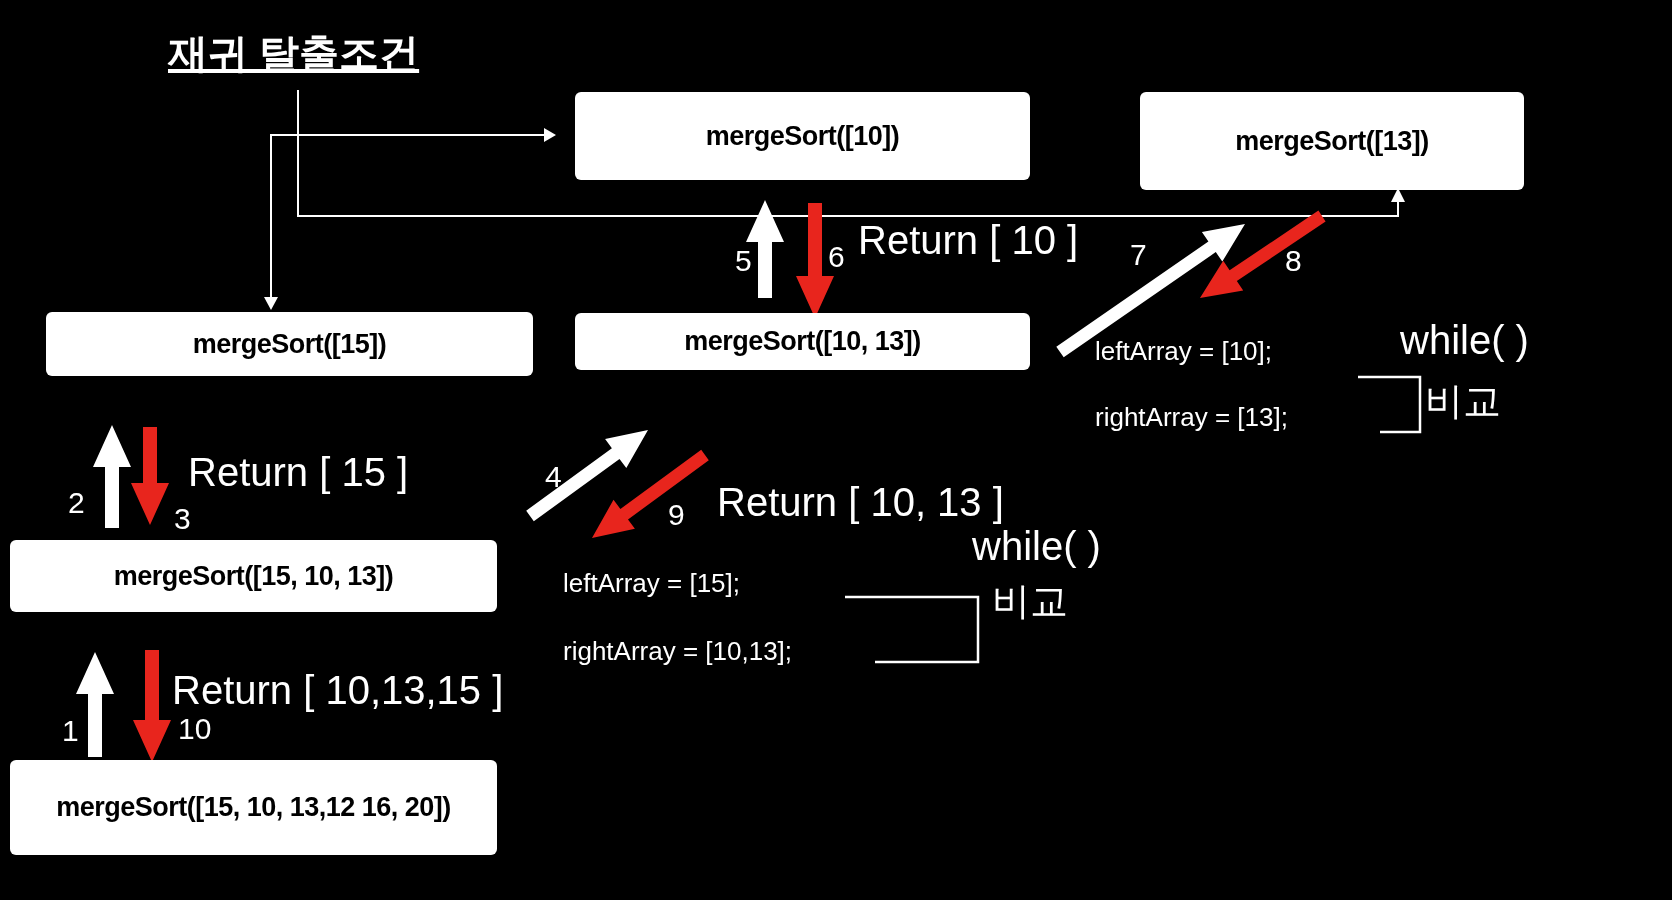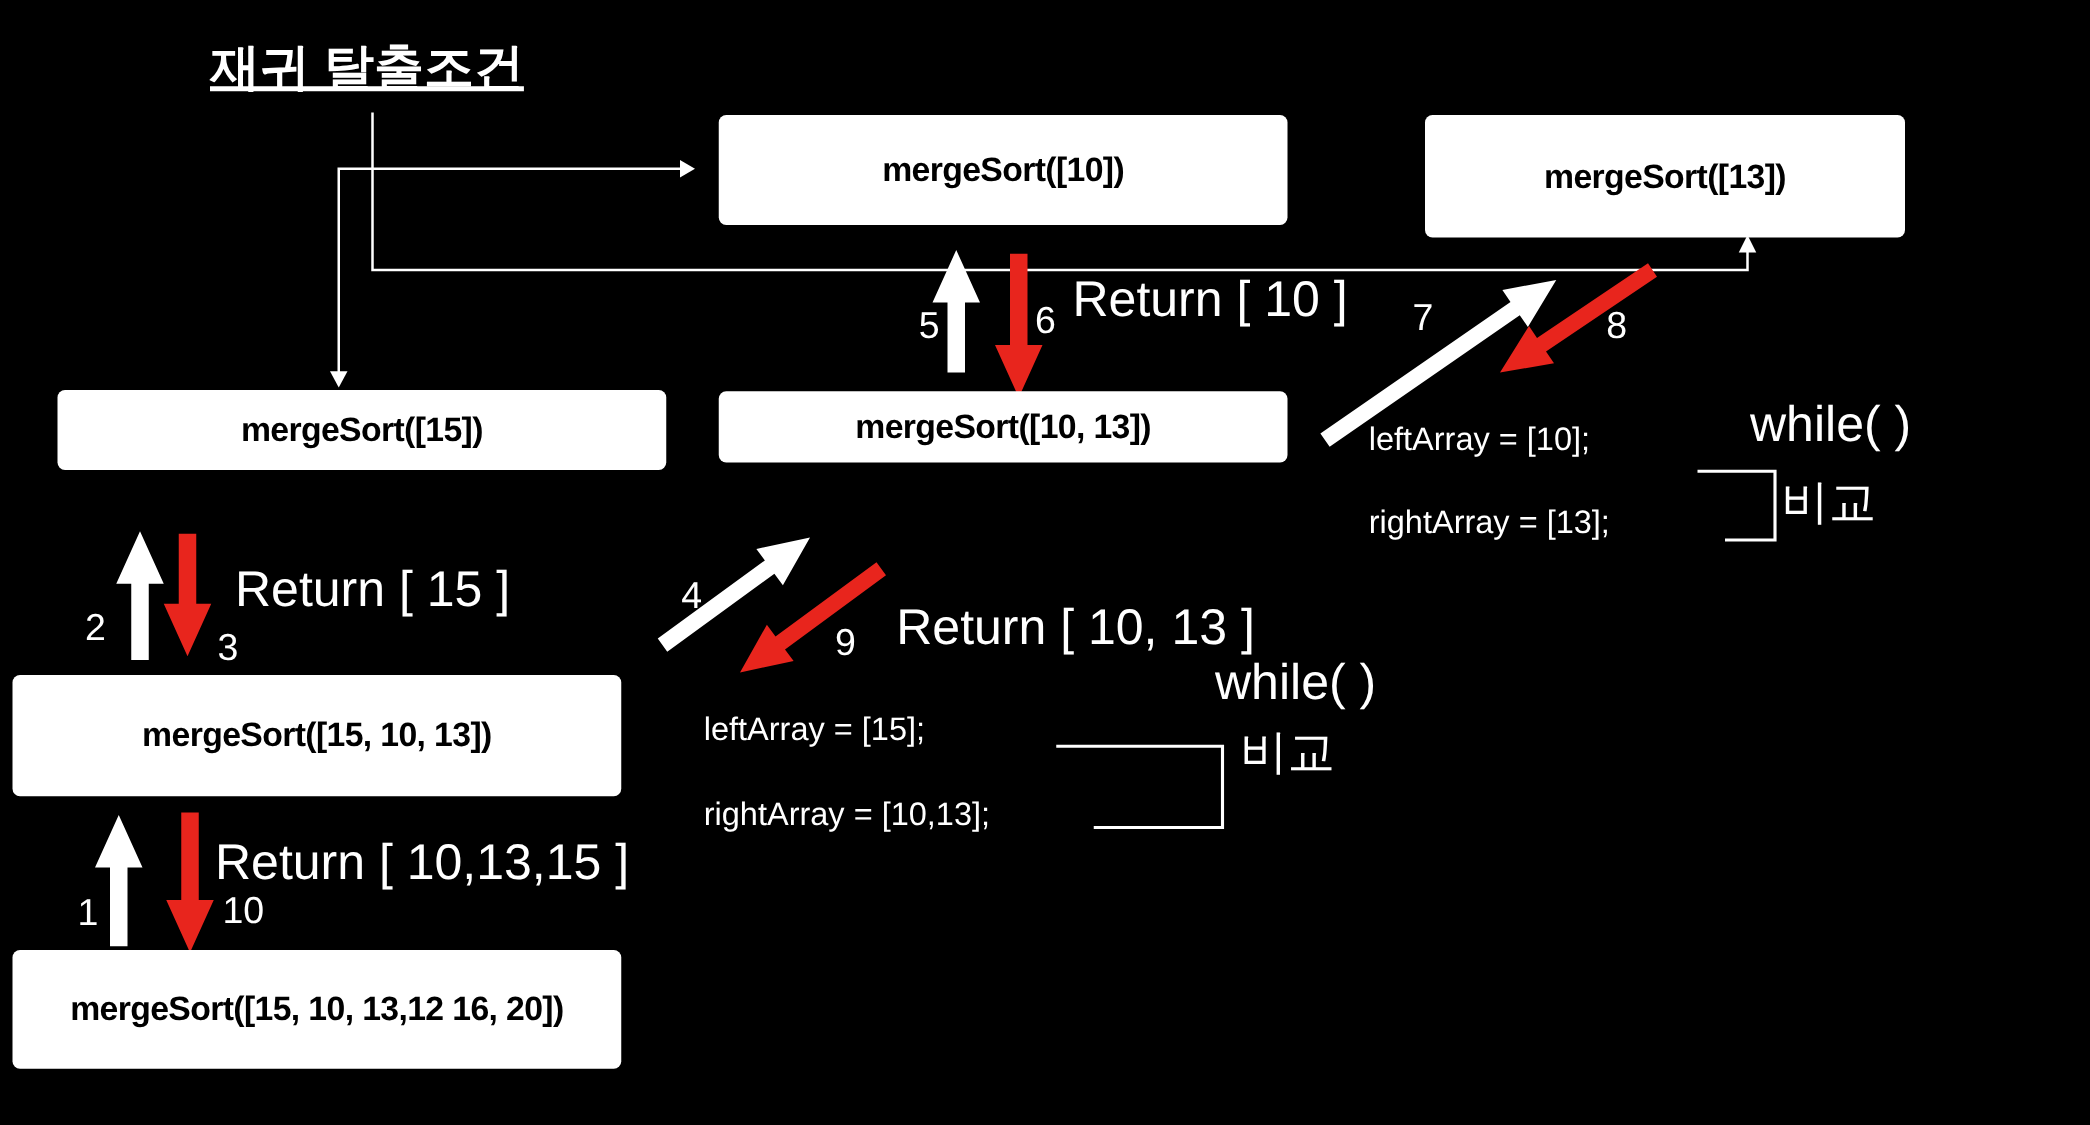--- a/index.html
+++ b/index.html
@@ -67,21 +67,21 @@
   </div>
   <div class="box" style="left:1140px;top:92px;width:384px;height:98px;">
     <span>mergeSort([13])</span>
   </div>
   <div class="box" style="left:10px;top:312px;width:487px;height:64px;margin-left:36px;">
     <span>mergeSort([15])</span>
   </div>
   <div class="box" style="left:575px;top:313px;width:455px;height:57px;">
     <span>mergeSort([10, 13])</span>
   </div>
-  <div class="box" style="left:10px;top:540px;width:487px;height:97px;">
+  <div class="box" style="left:10px;top:540px;width:487px;height:72px;">
     <span>mergeSort([15, 10, 13])</span>
   </div>
   <div class="box" style="left:10px;top:760px;width:487px;height:95px;">
     <span>mergeSort([15, 10, 13,12 16, 20])</span>
   </div>
 
   <div class="abs txt ret" style="left:858px;top:218px;">Return [ 10 ]</div>
   <div class="abs txt ret" style="left:188px;top:450px;">Return [ 15 ]</div>
   <div class="abs txt ret" style="left:717px;top:480px;">Return [ 10, 13 ]</div>
   <div class="abs txt ret" style="left:172px;top:668px;">Return [ 10,13,15 ]</div>

